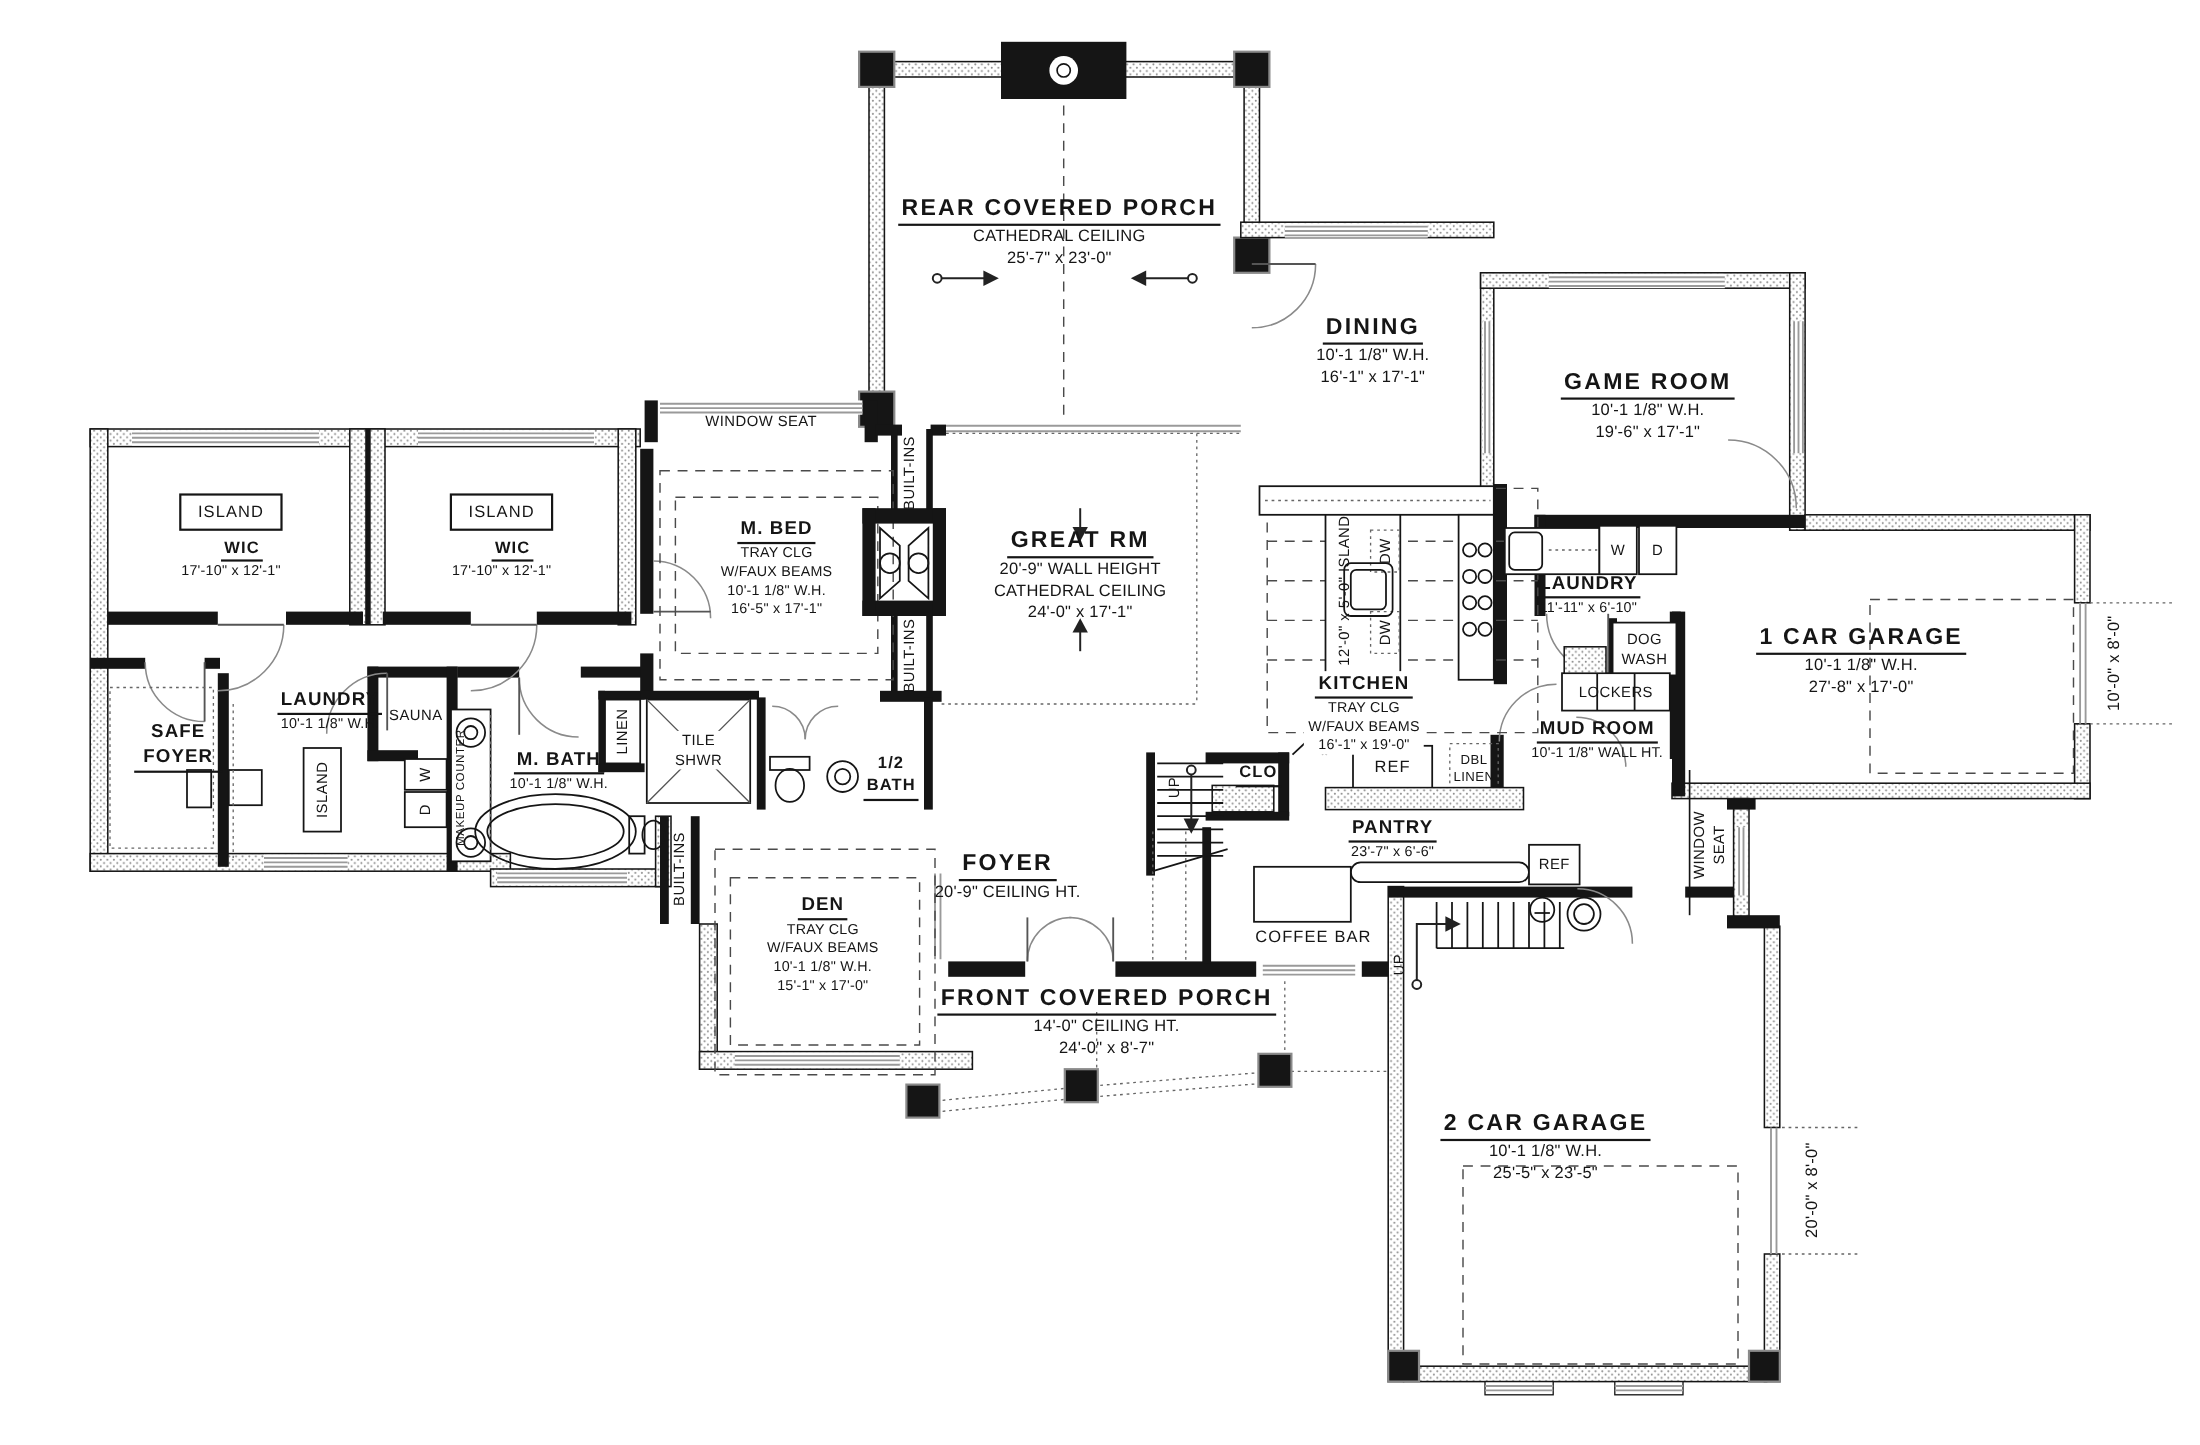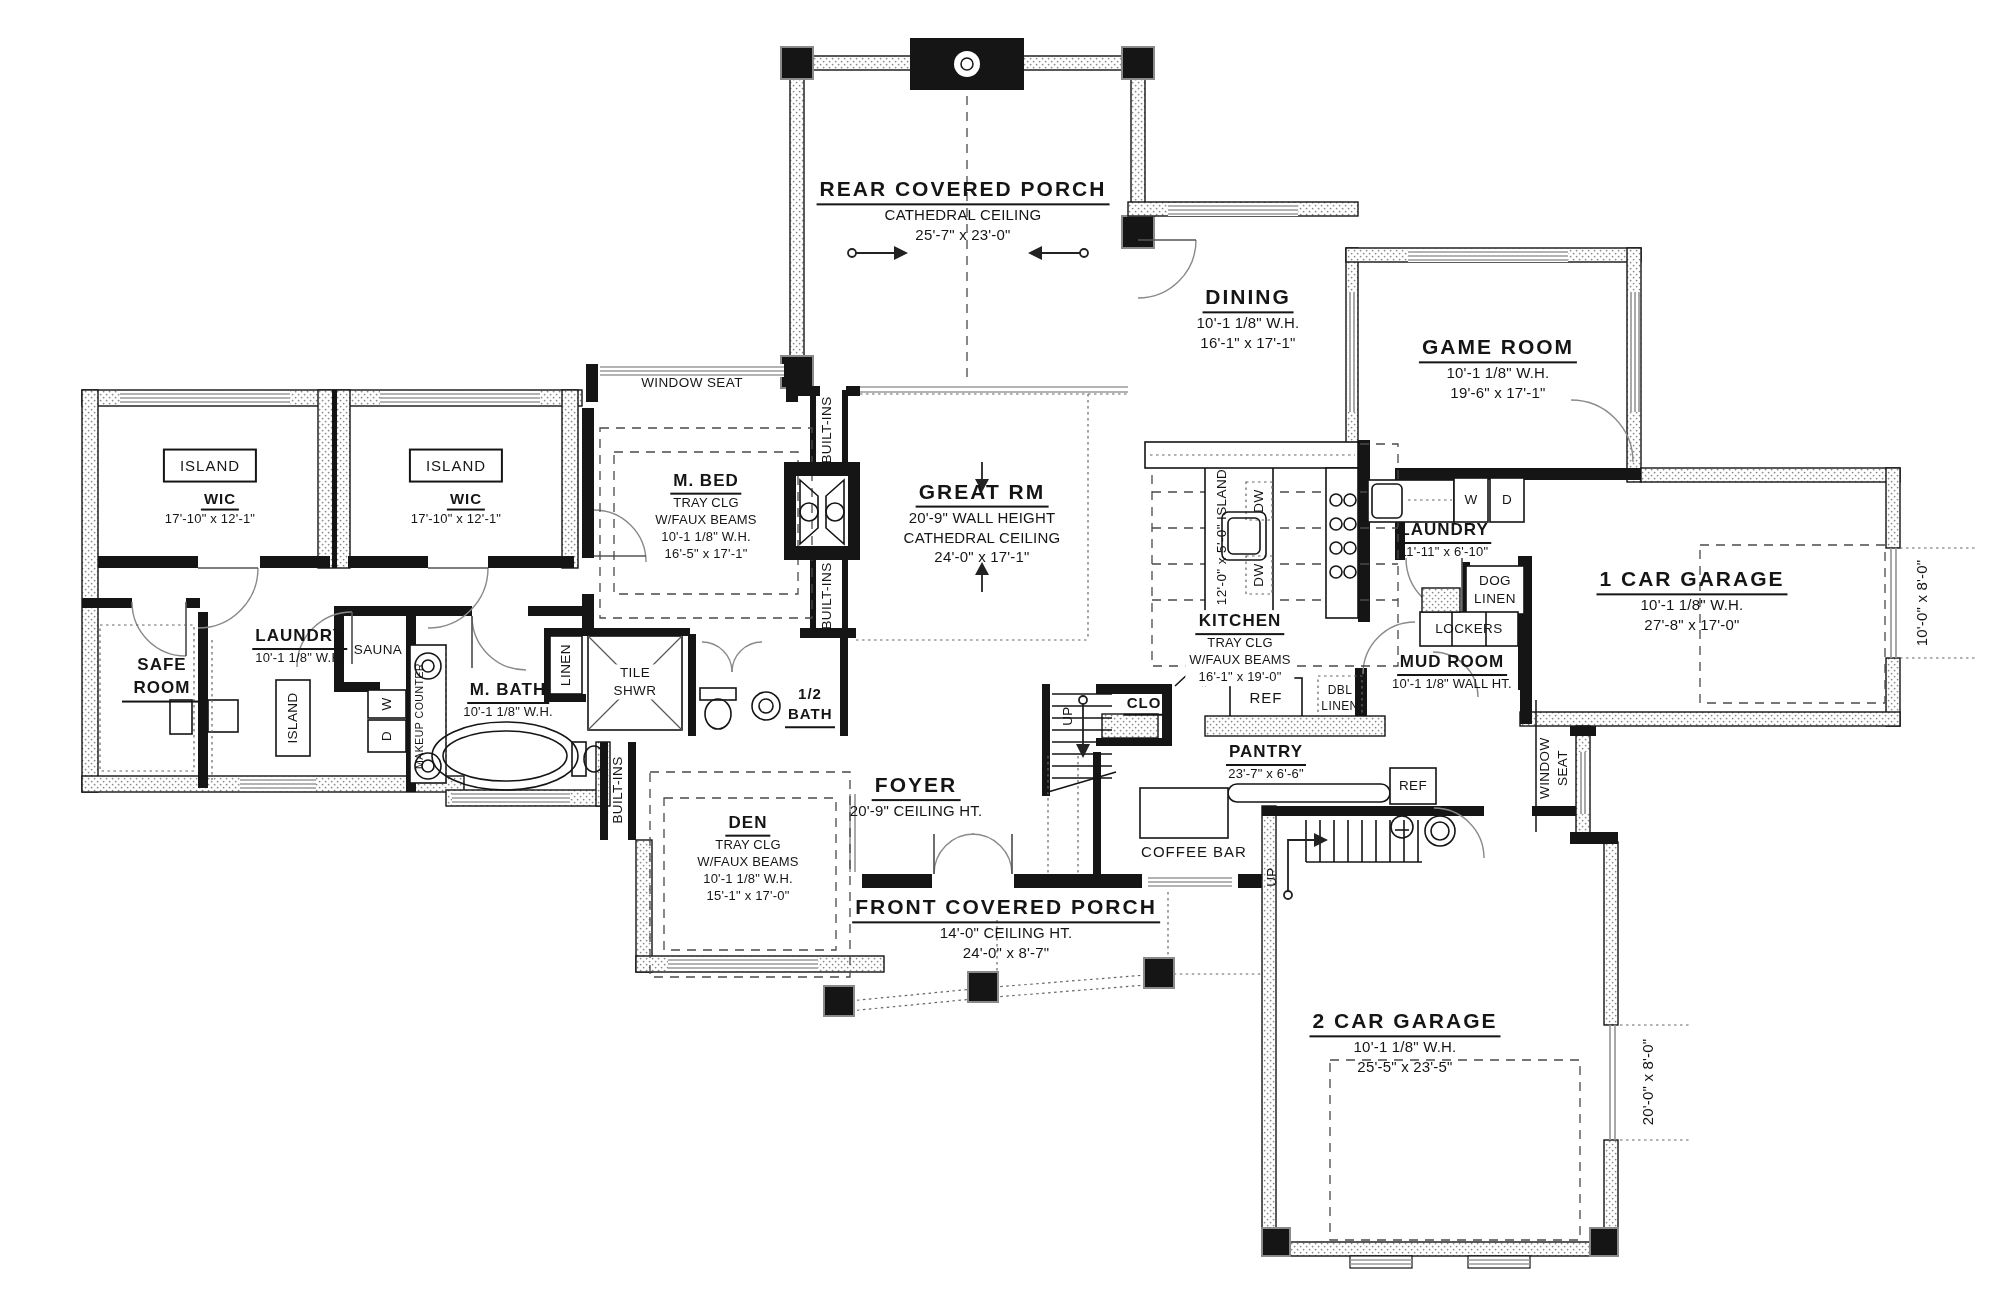--- a/index.html
+++ b/index.html
@@ -471,32 +471,32 @@
   <div class="sub sm">W/FAUX BEAMS</div>
   <div class="sub sm">16'-1" x 19'-0"</div>
 </div>
 
 <div class="lbl" style="left:1444px;top:540px">
   <div><span class="rt md">LAUNDRY</span></div>
   <div class="sub sm">11'-11" x 6'-10"</div>
 </div>
 <div class="lbl tag" style="left:1471px;top:500px">W</div>
 <div class="lbl tag" style="left:1507px;top:500px">D</div>
-<div class="lbl tag wrap" style="left:1495px;top:590px;width:52px">DOG LINEN</div>
+<div class="lbl tag wrap" style="left:1495px;top:590px;width:52px">DOG WASH</div>
 <div class="lbl tag" style="left:1469px;top:629px">LOCKERS</div>
 
 <div class="lbl" style="left:1692px;top:600px">
   <div><span class="rt">1 CAR GARAGE</span></div>
   <div class="sub">10'-1 1/8" W.H.</div>
   <div class="sub">27'-8" x 17'-0"</div>
 </div>
 <div class="lbl sub vert" style="left:1922px;top:603px">10'-0" x 8'-0"</div>
 
 <div class="lbl" style="left:162px;top:678px">
-  <span class="rt md wrap" style="width:74px;line-height:1.35">SAFE ROOM</span>
+  <span class="rt md wrap" style="width:74px;line-height:1.35">SAFE FOYER</span>
 </div>
 
 <div class="lbl" style="left:300px;top:646px">
   <div><span class="rt md">LAUNDRY</span></div>
   <div class="sub sm">10'-1 1/8" W.H.</div>
 </div>
 <div class="lbl tag vert" style="left:293px;top:718px">ISLAND</div>
 
 <div class="lbl tag" style="left:378px;top:650px">SAUNA</div>
 <div class="lbl tag vert" style="left:387px;top:704px">W</div>

